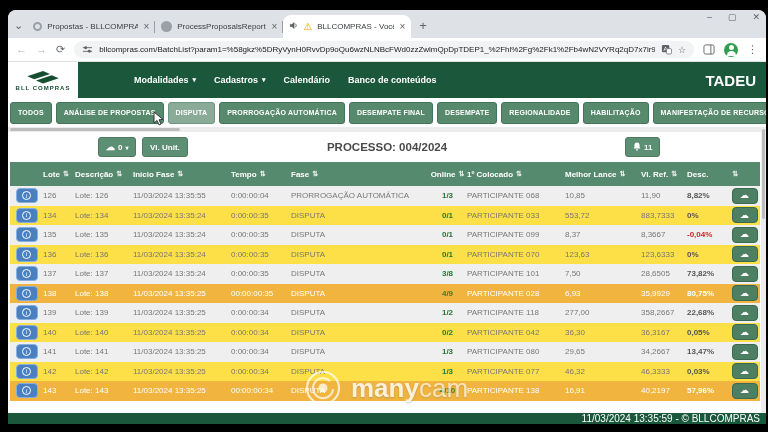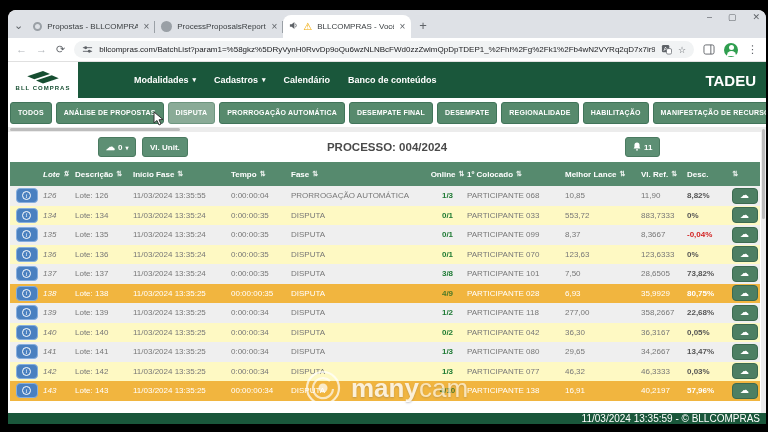--- a/index.html
+++ b/index.html
@@ -75,27 +75,27 @@
   .proc-title { width:100%; text-align:center; font-size:11.5px; font-weight:bold; color:#4a4a4a; }
   .cloud-ic { font-size:9px; }
   .caret-sm { font-size:6px; }
 
   
   .table { margin:0 6px 0 2px; }
   .thead { height:24px; background:#568a6e; display:flex; align-items:center; color:#fff;
            font-size:8px; font-weight:bold; }
   .th { display:flex; gap:3px; align-items:center; padding-left:3px; }
   .sort { font-size:7px; opacity:.9; }
-  .tr { height:19.5px; display:flex; align-items:center; background:#fef9c3; }
+  .tr { height:19.5px; display:flex; align-items:center; background:#fde047; }
   .tr.alt { background:#efefef; }
   .tr.hl { background:#f1b53f; }
   .td { font-size:8px; color:#777; padding-left:3px; white-space:nowrap; overflow:hidden; }
   .tr.hl .td { color:#fff; }
   .c-info  { width:30px; flex:none; display:flex; justify-content:center; }
-  .c-lote  { width:32px; flex:none;font-style:italic; }
+  .c-lote  { width:32px; flex:none; }
   .c-desc  { width:58px; flex:none; }
   .c-inicio{ width:98px; flex:none; }
   .c-tempo { width:60px; flex:none; }
   .c-fase  { width:135px; flex:1; }
   .c-online{ width:36px; flex:none; text-align:center; font-weight:bold; color:#1e7a33; }
   .tr.hl .c-online { color:#4d7a28; }
   .c-coloc { width:98px; flex:none; }
   .c-lance { width:76px; flex:none; }
   .c-vlref { width:46px; flex:none; }
   .c-pct   { width:42px; flex:none; font-weight:bold; color:#555; }

